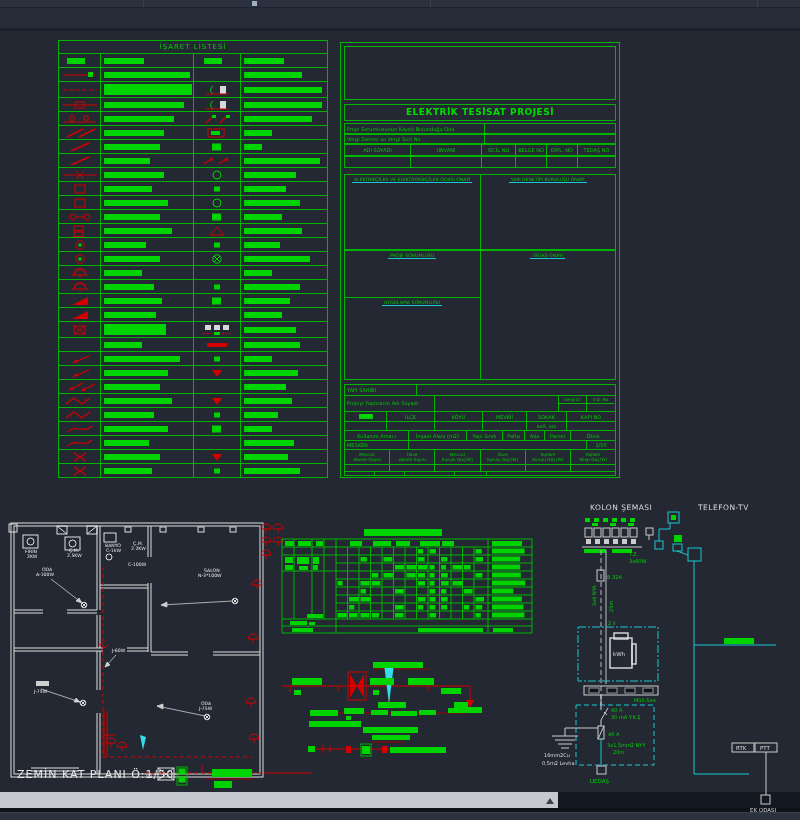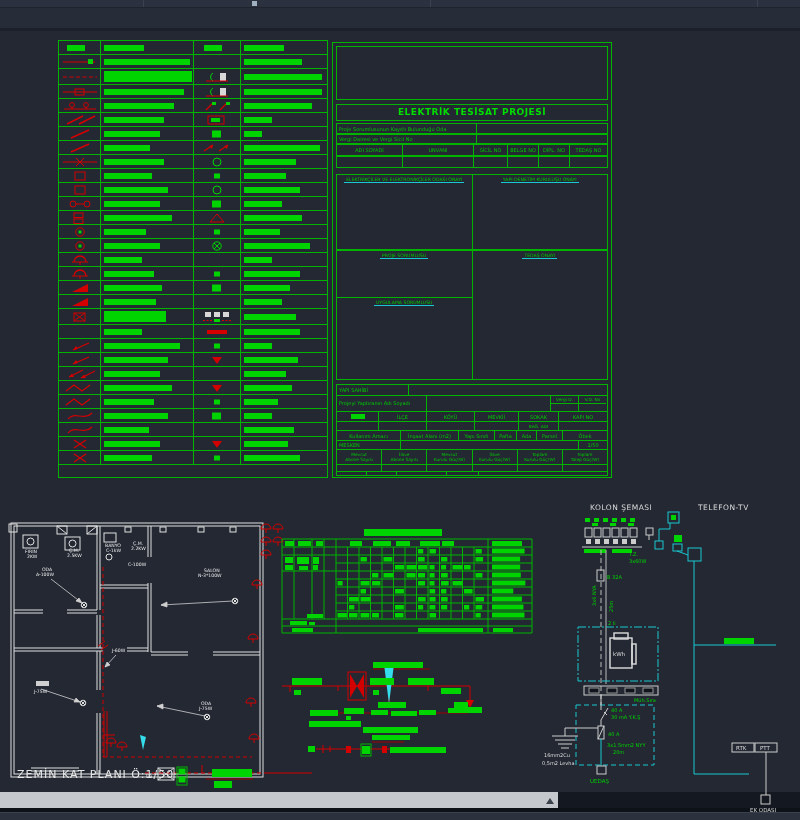--- a/index.html
+++ b/index.html
@@ -25,21 +25,21 @@
   .srow{display:flex;height:14px;border-bottom:1px solid #00b400;box-sizing:border-box}
   .srow.tall{height:16px}
   .sc{width:42px;border-right:1px solid #00b400;display:flex;align-items:center;justify-content:center;box-sizing:border-box;flex:none}
   .sc2{width:47px}
   .bc{width:93px;border-right:1px solid #00b400;display:flex;align-items:center;padding-left:3px;box-sizing:border-box;flex:none}
   .bc2{flex:1;border-right:none}
   .bar{height:6px;background:#00d400}
   .bar.tall{height:11px}
 
   
-  #title-block{left:332px;top:42px;width:280px;height:436px}
+  #title-block{left:340px;top:42px;width:280px;height:436px}
   .tb{position:absolute;border:1px solid #00b400;box-sizing:border-box}
   .tcell{border-right:1px solid #00b400;box-sizing:border-box;color:#00cc00;font-size:5px;
          display:flex;align-items:center;padding-left:2px;overflow:hidden;white-space:nowrap}
   .tcc{justify-content:center;padding-left:0}
   .apphdr{display:block;margin:2px auto 0;width:max-content;max-width:95%;color:#00cc00;font-size:4.6px;
           border-bottom:1px solid #19c8d2;padding:0 2px;white-space:nowrap}
   .trow{display:flex;border-bottom:1px solid #00b400;box-sizing:border-box}
   .pre{white-space:pre-line;text-align:center;line-height:1.2}
 
   
@@ -59,20 +59,21 @@
   <div class="a" style="left:430px;top:0;width:1px;height:7px;background:#3a4150"></div>
   <div class="a" style="left:757px;top:0;width:1px;height:7px;background:#3a4150"></div>
   <div class="a" style="left:252px;top:1px;width:5px;height:5px;background:#9fb0c0"></div>
 </div>
 <div class="a" id="chrome-toolbar"></div>
 <div class="a" id="chrome-edge"></div>
 
 <div class="a" id="canvas"></div>
 
 <div class="a" id="symbol-list">
+  <div id="sl-header">İŞARET LİSTESİ</div>
   <div id="sl-rows">
       <div class="srow">
         <div class="sc">
           <svg width="38" height="12" viewBox="0 0 38 12">
             <rect x="6" y="3" width="18" height="6" fill="#00d400"></rect>
           </svg>
         </div>
         <div class="bc">
           <div class="bar" style="width:40px"></div>
         </div>

